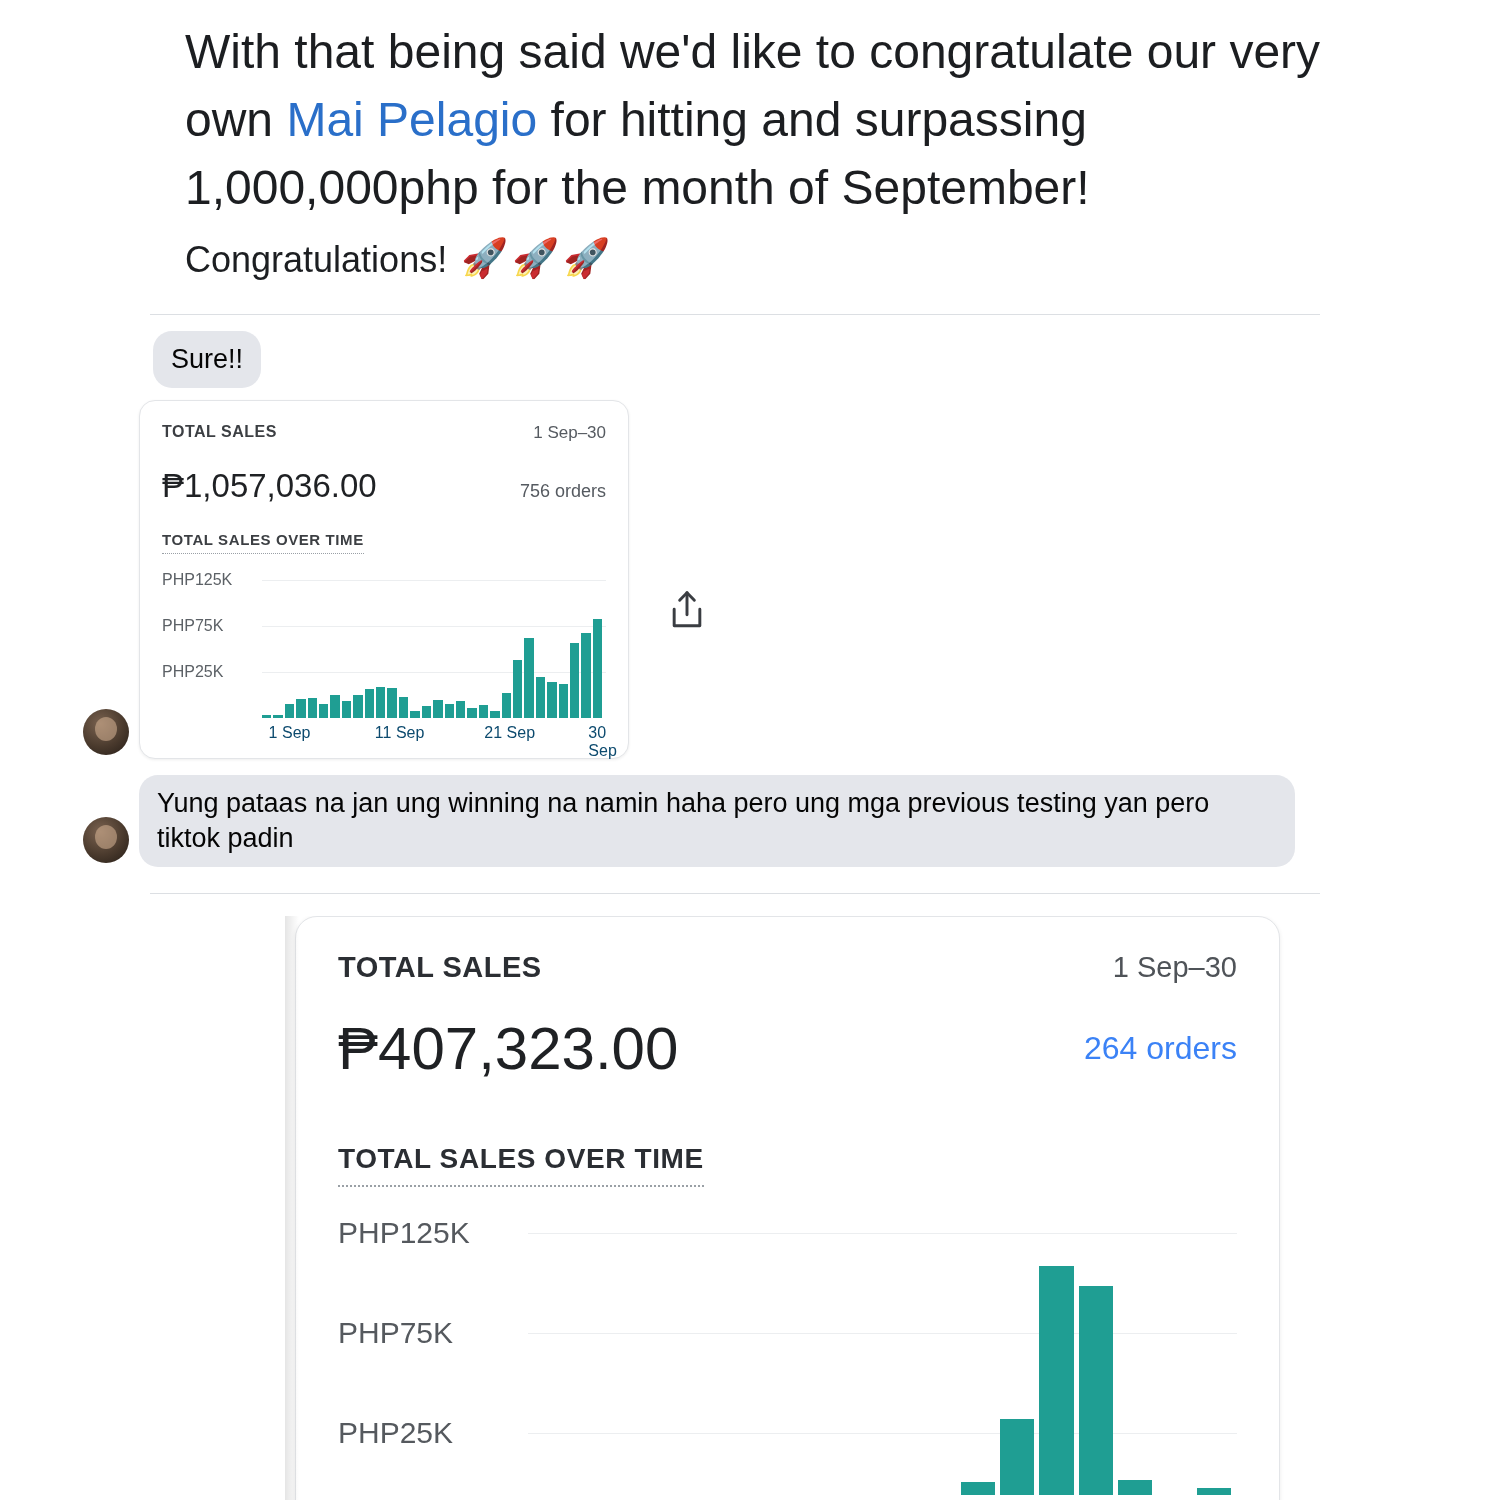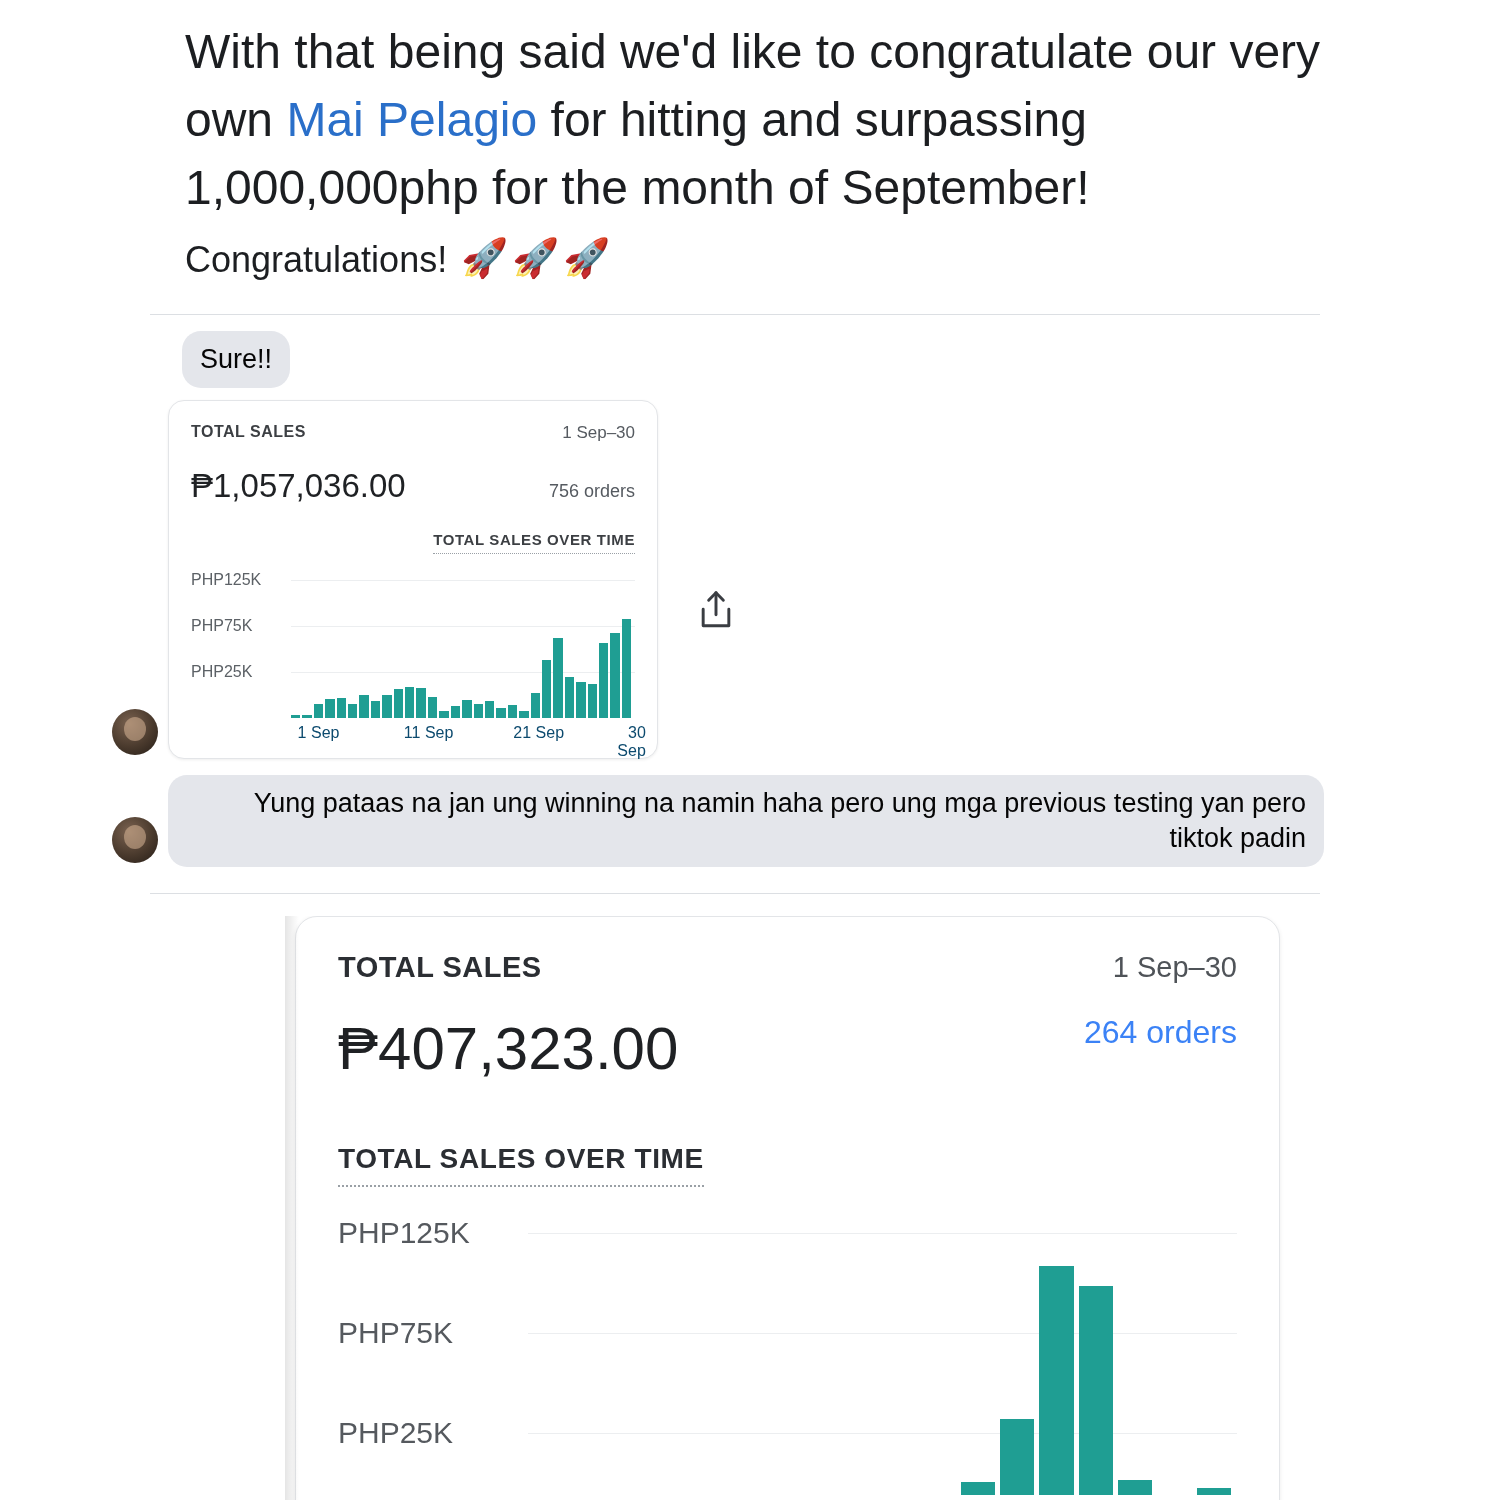--- a/index.html
+++ b/index.html
@@ -41,22 +41,21 @@
 
   
   .divider {
     margin: 28px 180px 0 150px;
     border-top: 1px solid #dcdfe3;
   }
 
   
   .chat-region {
     position: relative;
-    padding-left: 112px;
-    text-align: right;
+    padding-left: 83px;
   }
   .bubble {
     display: inline-block;
     background: #e4e6eb;
     border-radius: 19px;
     padding: 11px 18px;
     font-size: 27px;
     color: #050505;
     line-height: 1.3;
   }
@@ -236,21 +235,21 @@
     letter-spacing: 0.5px;
     color: #2b2e33;
   }
   .lg-range {
     font-size: 29px;
     color: #4f5358;
   }
   .lg-amount-row {
     display: flex;
     justify-content: space-between;
-    align-items: flex-start;
+    align-items: center;
     margin-top: 30px;
   }
   .lg-amount {
     font-size: 60px;
     color: #1f2124;
   }
   .lg-orders {
     font-size: 32px;
     color: #3b82f6;
   }

